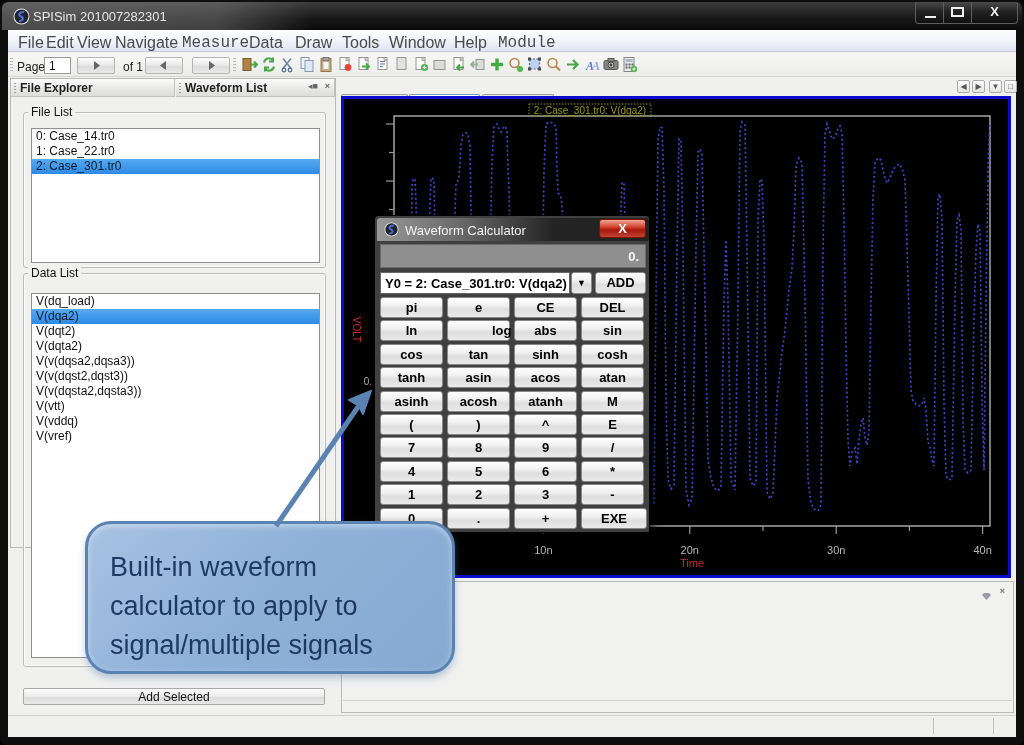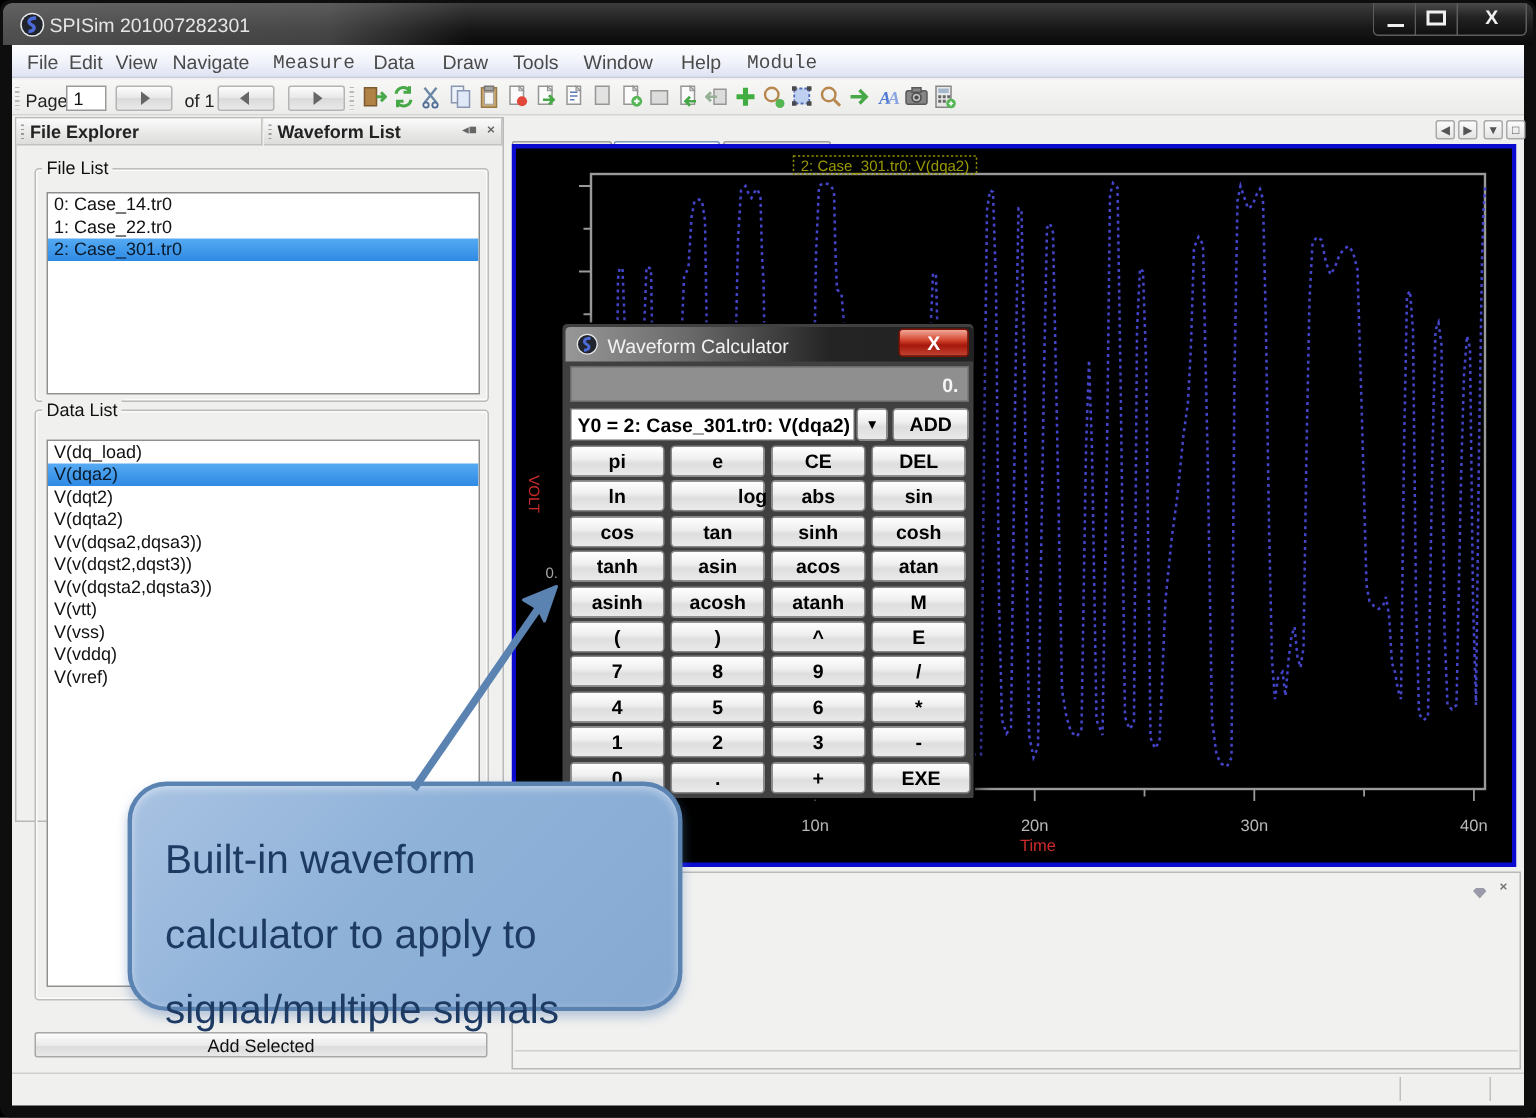--- a/index.html
+++ b/index.html
@@ -20,21 +20,21 @@
 #capbtns { position:absolute; left:913px; top:0px; width:104px; height:22px;
   display:flex; }
 .capbtn { height:22px; border:1px solid #5d5d5d; border-top:none;
   background:linear-gradient(to bottom,#4a4a4a,#232323 45%,#101010);
   color:#f0f0f0; text-align:center; position:relative; }
 
 #client { position:absolute; left:8px; top:30px; width:1008px; height:707px;
   background:#f0f0ef; }
 #menubar { position:absolute; left:0; top:0; width:1008px; height:22px;
   background:linear-gradient(to bottom,#fefefe,#f2f4fb 50%,#dfe3f2);
-  border-bottom:1px solid #c8cddd; color:#4a4a4a; font-size:13px; }
+  border-bottom:1px solid #c8cddd; color:#4a4a4a; font-size:16px; }
 #menubar span { position:absolute; top:4px; }
 #toolbar { position:absolute; left:0; top:23px; width:1008px; height:24px;
   background:linear-gradient(to bottom,#f7f7f6,#ececeb); border-bottom:1px solid #d5d5d4; }
 .tbtn { position:absolute; top:4px; height:17px;
   background:linear-gradient(to bottom,#fdfdfd,#e7e7e7 50%,#dadada 51%,#e9e9e9);
   border:1px solid #b4b4b4; border-radius:2px; }
 .tlabel { position:absolute; top:7px; font-size:12px; color:#222; }
 #pagebox { position:absolute; left:36px; top:4px; width:27px; height:17px;
   background:#fff; border:1px solid #9a9a9a; font-size:12px; padding:1px 0 0 4px; color:#111;}
 .grip { position:absolute; top:5px; width:3px; height:15px;
@@ -103,21 +103,21 @@
 .cbtn { position:absolute; height:21px;
   background:linear-gradient(to bottom,#ffffff,#efefef 42%,#dedede 58%,#eaeaea);
   border:1px solid #888; border-radius:3px; font-size:13px; font-weight:bold;
   color:#000; text-align:center; line-height:19px; }
 
 #callout { position:absolute; left:85px; top:521px; width:370px; height:153px;
   background:linear-gradient(135deg,#a8c2e2,#8fb2d9 45%,#86a9d2);
   border:3px solid #5b83b2; border-radius:26px;
   box-shadow:0 4px 7px rgba(90,130,180,.40), inset 0 2px 6px rgba(255,255,255,.45); }
 #callout .ct { position:absolute; left:22px; top:24px; font-size:27px;
-  line-height:50px; color:#1d3a63; letter-spacing:0px; }
+  line-height:39px; color:#1d3a63; letter-spacing:0px; }
 #arrowsvg { position:absolute; left:0; top:0; width:1024px; height:745px;
   pointer-events:none; }
 </style>
 </head>
 <body>
 <div id="win">
   <div id="titlebar">
     <div id="titleglow"></div>
     <svg id="appicon" viewBox="0 0 17 17">
       <circle cx="8.5" cy="8.5" r="8" fill="#e8e8e8"></circle>
@@ -285,21 +285,20 @@
           </div>
           <div class="lbox" style="left:20px;top:214px;width:289px;height:365px;">
             <div class="lrow">V(dq_load)</div>
             <div class="lrow sel">V(dqa2)</div>
             <div class="lrow">V(dqt2)</div>
             <div class="lrow">V(dqta2)</div>
             <div class="lrow">V(v(dqsa2,dqsa3))</div>
             <div class="lrow">V(v(dqst2,dqst3))</div>
             <div class="lrow">V(v(dqsta2,dqsta3))</div>
             <div class="lrow">V(vtt)</div>
-            <div class="lrow">V(vss)</div>
             <div class="lrow">V(vddq)</div>
             <div class="lrow">V(vref)</div>
           </div>
           <div id="addbtn">Add Selected</div>
         </div>
       <div id="rregion">
         <div id="tabstrip">
             <div class="wtab" style="left:0px;width:67px;">
               <svg style="position:absolute;left:4px;top:2px;" width="12" height="12" viewBox="0 0 12 12">
                 <rect x="0" y="0" width="12" height="12" fill="#f8f8f8" stroke="#888" stroke-width="1"></rect>

